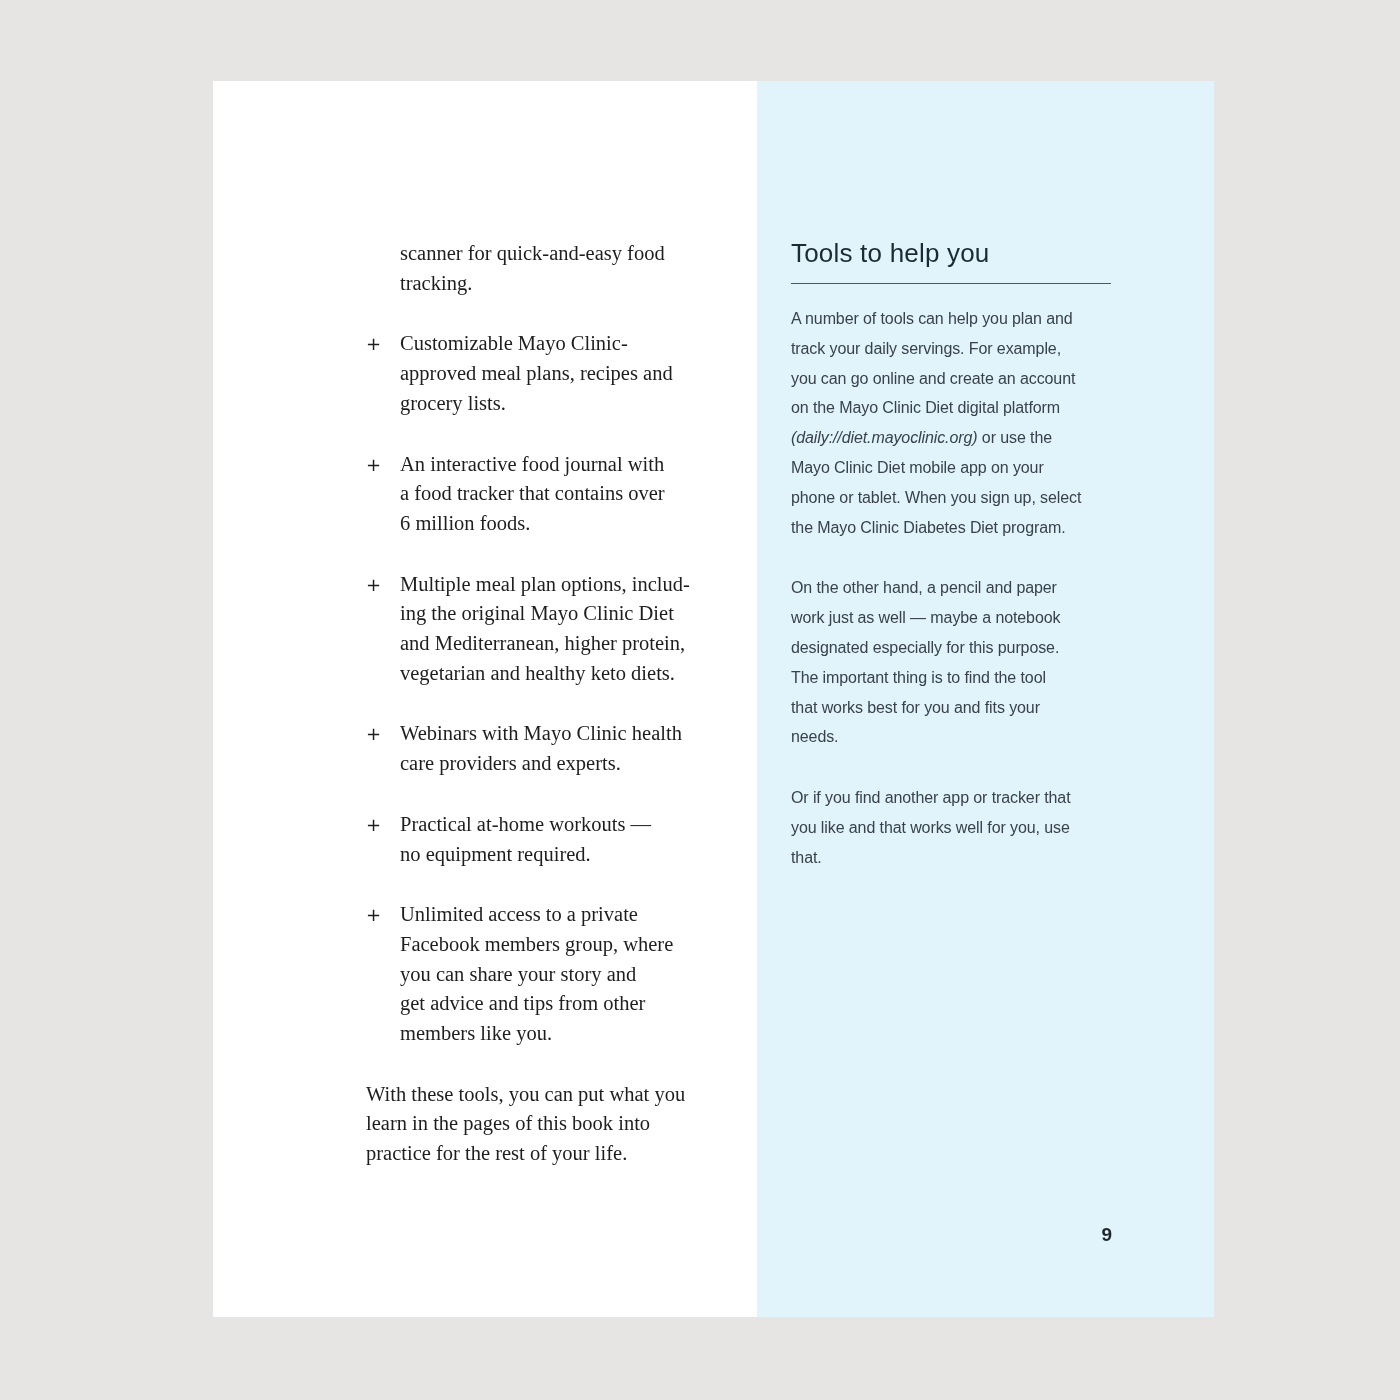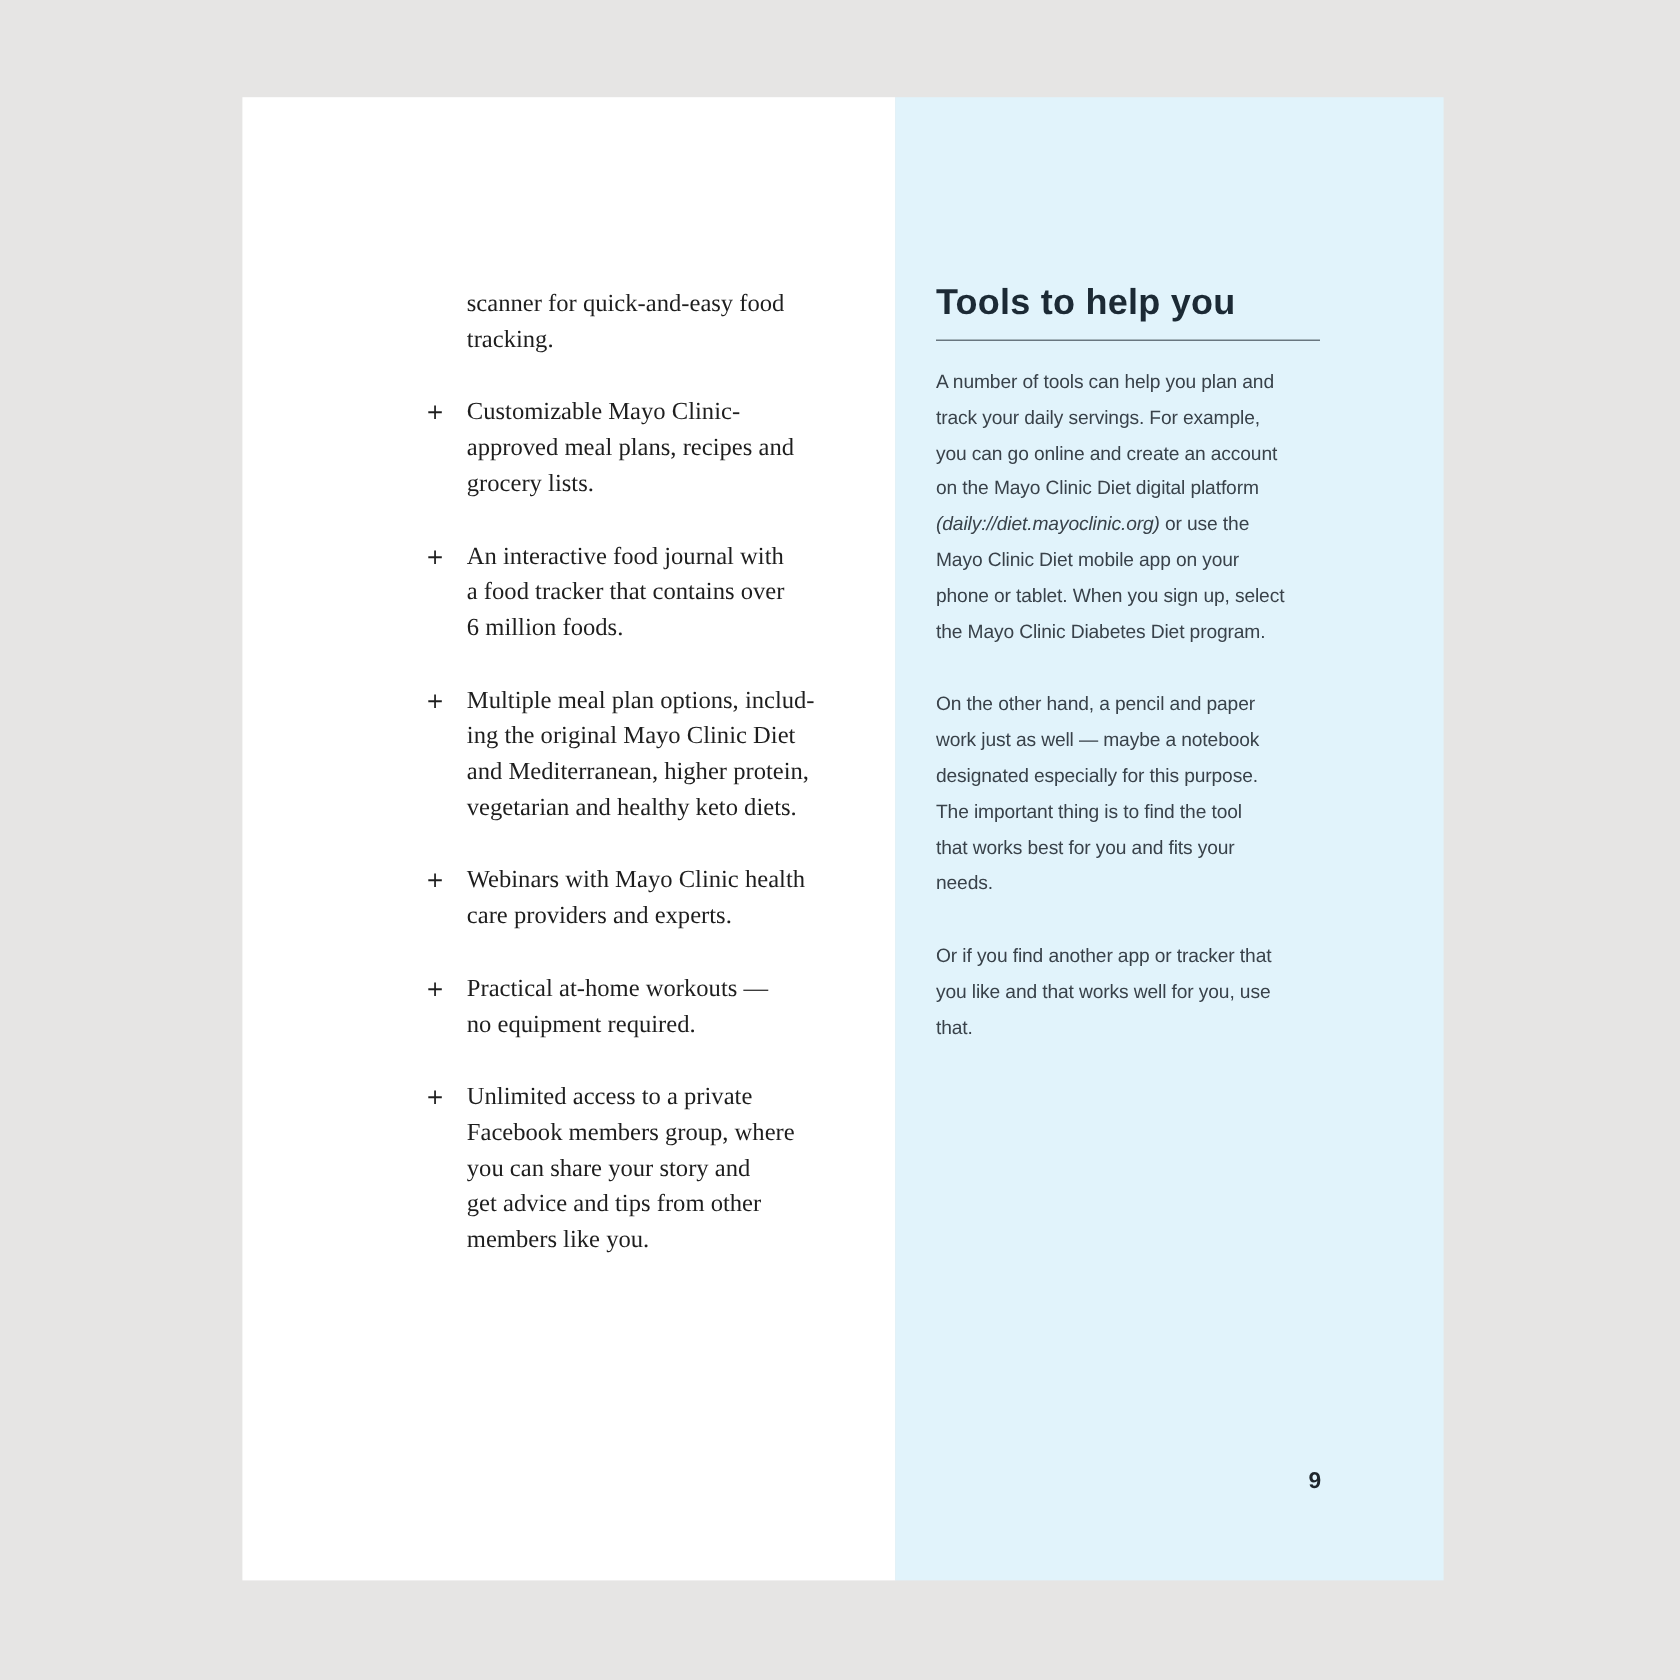--- a/index.html
+++ b/index.html
@@ -4,21 +4,21 @@
 <style>
   html,body{margin:0;padding:0;}
   body{
     width:1400px;height:1400px;
     background:#e6e5e4;
     position:relative;
     font-family:"Liberation Sans", sans-serif;
     overflow:hidden;
   }
   .page{
-    position:absolute;left:202px;top:81px;
+    position:absolute;left:213px;top:81px;
     width:1127px;height:1236px;
     display:flex;
   }
   .col-left{
     width:544px;height:100%;
     background:#ffffff;
     box-sizing:border-box;
     padding:158px 10px 0 153px;
     color:#1e1e1e;
     font-family:"Liberation Serif","DejaVu Serif",serif;
@@ -52,22 +52,22 @@
   .col-right{
     width:457px;height:100%;
     background:#e1f3fb;
     box-sizing:border-box;
     padding:157px 0 0 34px;
     position:relative;
     color:#39424a;
   }
   .col-right h2{
     margin:0;
-    font-size:30px;
-    font-weight:700;
+    font-size:26px;
+    font-weight:400;
     line-height:30px;
     color:#1c2a35;
     letter-spacing:0.2px;
   }
   .rule{
     width:320px;height:1px;
     background:#4d5760;
     margin-top:15px;
   }
   .sp{
@@ -135,20 +135,23 @@
 
     <div class="bullet">
       <span class="marker">+</span>
       <span class="btext">Unlimited access to a private
 Facebook members group, where
 you can share your story and
 get advice and tips from other
 members like you.</span>
     </div>
 
+    <p class="closing">With these tools, you can put what you
+learn in the pages of this book into
+practice for the rest of your life.</p>
   </div>
 
   <div class="col-right">
 
     <h2>Tools to help you</h2>
 
     <div class="rule"></div>
 
     <p class="sp"><span>A number of tools can help you plan and
 track your daily servings. For example,

